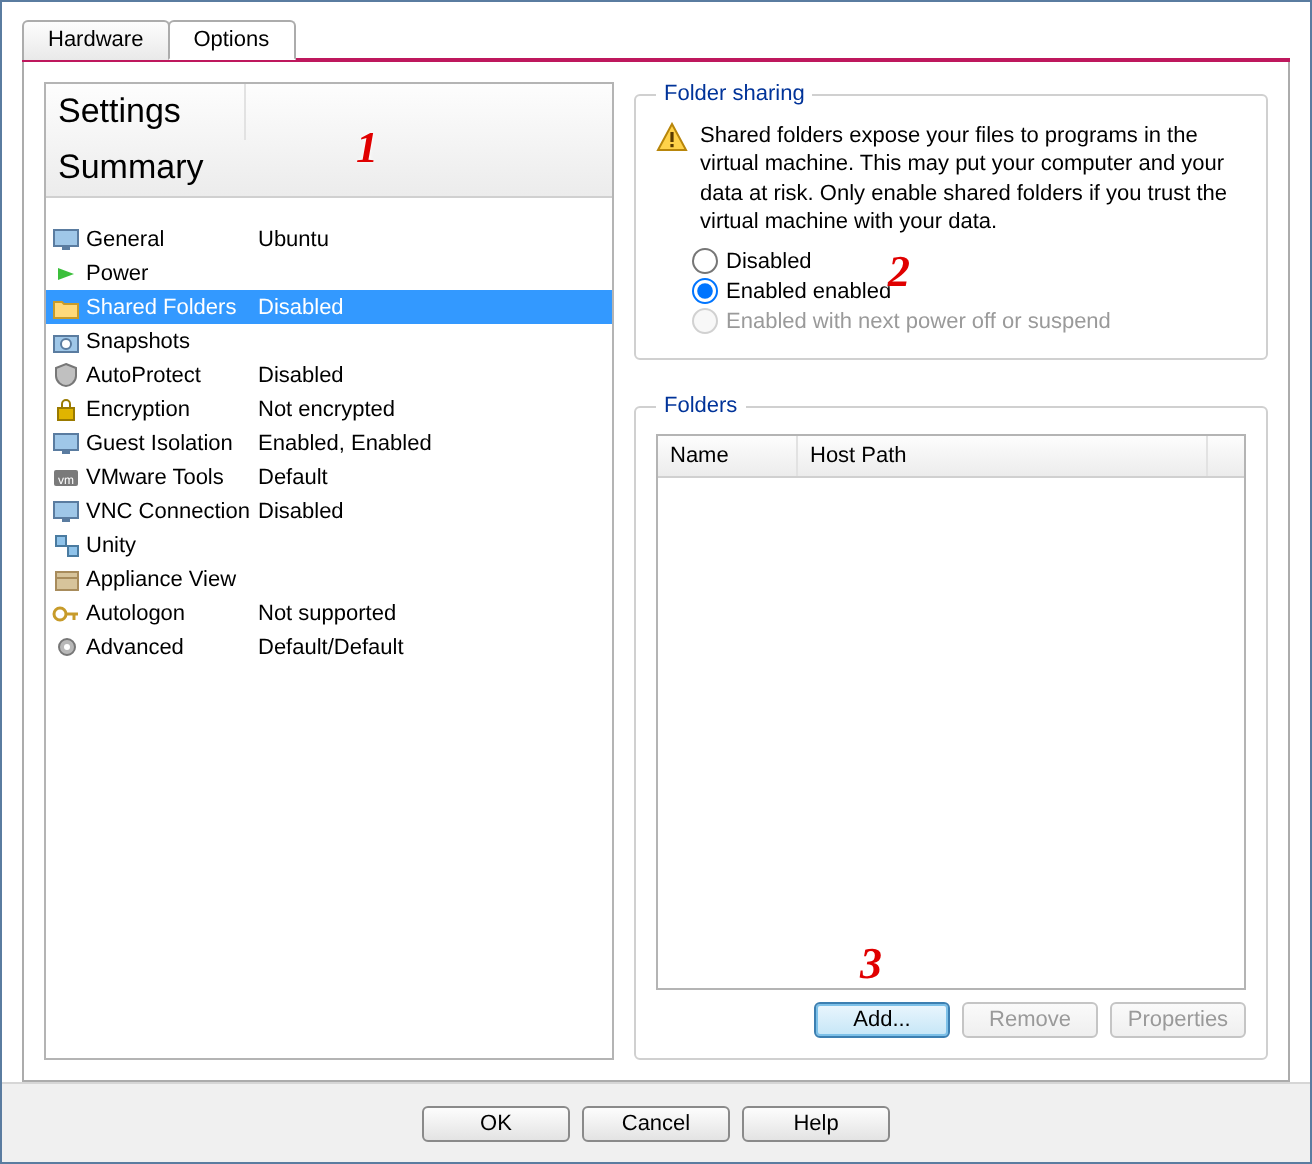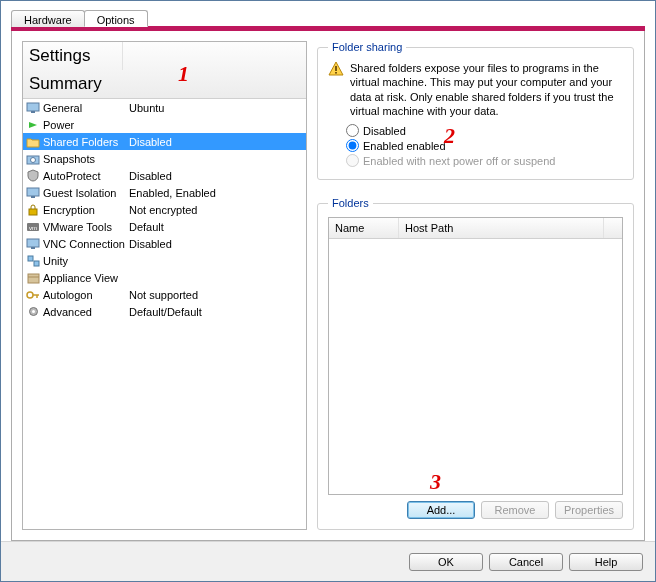--- a/index.html
+++ b/index.html
@@ -42,21 +42,21 @@
   }
   .content {
     flex: 1;
     padding: 8px 10px 0 10px;
     display:flex;
     flex-direction:column;
     background:#fff;
   }
   .tabstrip {
     display:flex;
-    border-bottom:5px solid #be185d;
+    border-bottom:2px solid #be185d;
     height:22px;
   }
   .tab {
     padding: 3px 12px;
     border:1px solid #acacac;
     border-bottom:none;
     background: linear-gradient(to bottom,#fdfdfd,#e9e9e9);
     margin-right:-1px;
     border-radius:3px 3px 0 0;
     position:relative;
@@ -86,21 +86,21 @@
   .listhdr {
     display:flex;
     background: linear-gradient(to bottom,#fdfdfd,#ececec);
     border-bottom:1px solid #d0d0d0;
     font-size:17px;
     flex-direction:column;
   }
   .listhdr div { padding:4px 6px; }
   .listhdr .c1 { width:100px; border-right:1px solid #e2e2e2;}
   .listhdr .c2 { flex:1; }
-  .listbody { flex:1; overflow:auto; }
+  .listbody { flex:1; overflow:auto;margin-top:12px; }
   .row {
     display:flex;
     align-items:center;
     height:17px;
     padding:0 2px;
   }
   .row .ic { width:16px;height:14px;display:flex;align-items:center;justify-content:center;font-size:11px; }
   .row .c1 { width:84px; padding-left:2px; overflow:hidden; white-space:nowrap;}
   .row .c2 { flex:1; padding-left:4px; color:#000; white-space:nowrap;}
   .row.selected {
@@ -167,21 +167,21 @@
     color:#9a9a9a;
     border-color:#c5c5c5;
     background:linear-gradient(to bottom,#fafafa,#efefef);
   }
   .bottombar {
     height:40px;
     background:#f0f0f0;
     border-top:1px solid #d6d6d6;
     display:flex;
     align-items:center;
-    justify-content:flex-end;
+    justify-content:center;
     gap:6px;
     padding:0 12px;
   }
   .ann { position:absolute; color:#e00000; font:italic bold 22px Georgia,serif; pointer-events:none; text-shadow:0 0 2px #fff;}
   .rel { position:relative; }
   input[type=radio]{ margin:0; }
 </style>
 </head>
 <body>
 
@@ -247,37 +247,37 @@
               <span class="ic">
                 <svg width="12" height="13">
                   <path d="M6 1 L11 3 v4 c0 3 -3 5 -5 5 c-2 0 -5 -2 -5 -5 v-4 z" fill="#c0c0c0" stroke="#777"></path>
                 </svg>
               </span>
               <span class="c1">AutoProtect</span>
               <span class="c2">Disabled</span>
             </div>
             <div class="row">
               <span class="ic">
-                <svg width="14" height="12">
-                  <rect x="1" y="1" width="12" height="8" fill="#9fc7e8" stroke="#5a7ca0"></rect>
-                  <rect x="5" y="9" width="4" height="2" fill="#5a7ca0"></rect>
-                </svg>
-              </span>
-              <span class="c1">Guest Isolation</span>
-              <span class="c2">Enabled, Enabled</span>
-            </div>
-            <div class="row">
-              <span class="ic">
                 <svg width="12" height="13">
                   <rect x="2" y="6" width="8" height="6" fill="#e0b400" stroke="#9a7a00"></rect>
                   <path d="M4 6 v-2 a2 2 0 0 1 4 0 v2" fill="none" stroke="#9a7a00"></path>
                 </svg>
               </span>
               <span class="c1">Encryption</span>
               <span class="c2">Not encrypted</span>
+            </div>
+            <div class="row">
+              <span class="ic">
+                <svg width="14" height="12">
+                  <rect x="1" y="1" width="12" height="8" fill="#9fc7e8" stroke="#5a7ca0"></rect>
+                  <rect x="5" y="9" width="4" height="2" fill="#5a7ca0"></rect>
+                </svg>
+              </span>
+              <span class="c1">Guest Isolation</span>
+              <span class="c2">Enabled, Enabled</span>
             </div>
             <div class="row">
               <span class="ic">
                 <svg width="14" height="12">
                   <rect x="1" y="2" width="12" height="8" rx="1" fill="#7a7a7a"></rect>
                   <text x="3" y="9" font-size="6" fill="#fff">vm</text>
                 </svg>
               </span>
               <span class="c1">VMware Tools</span>
               <span class="c2">Default</span>

